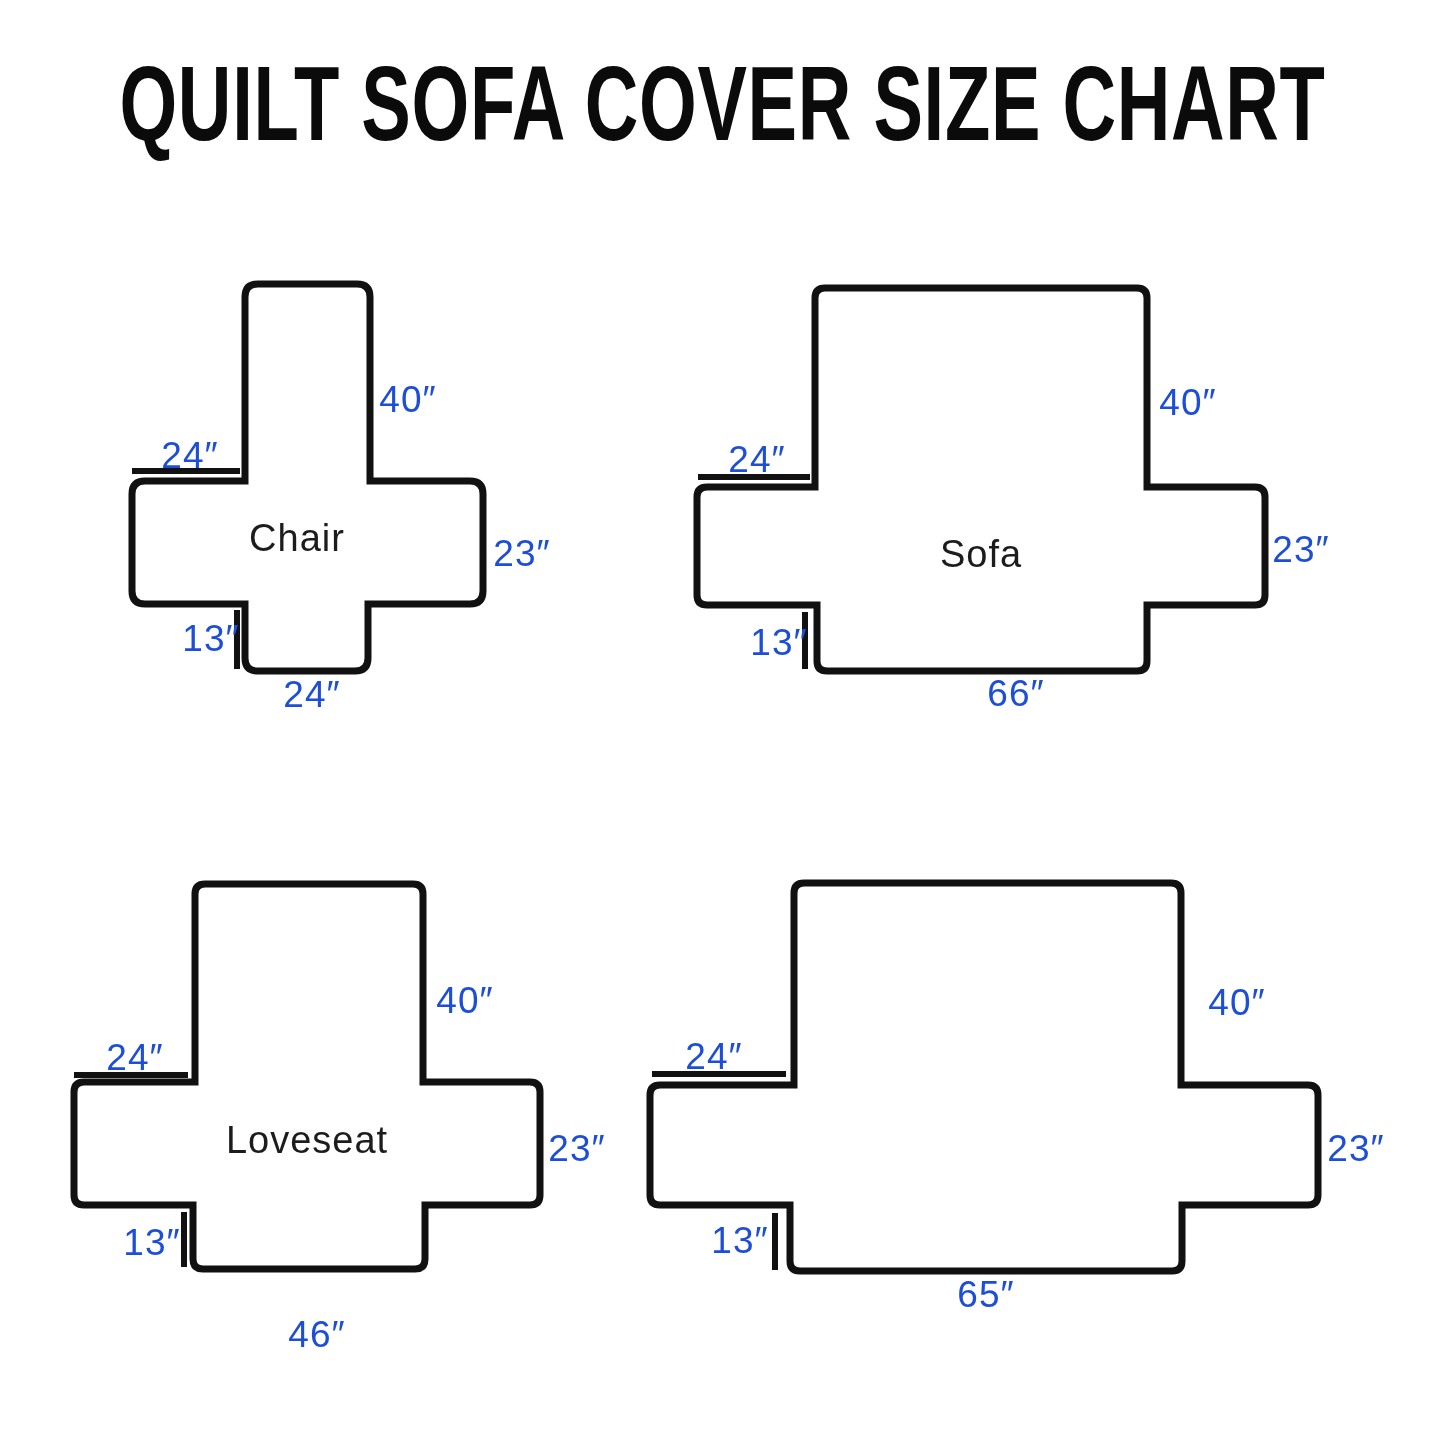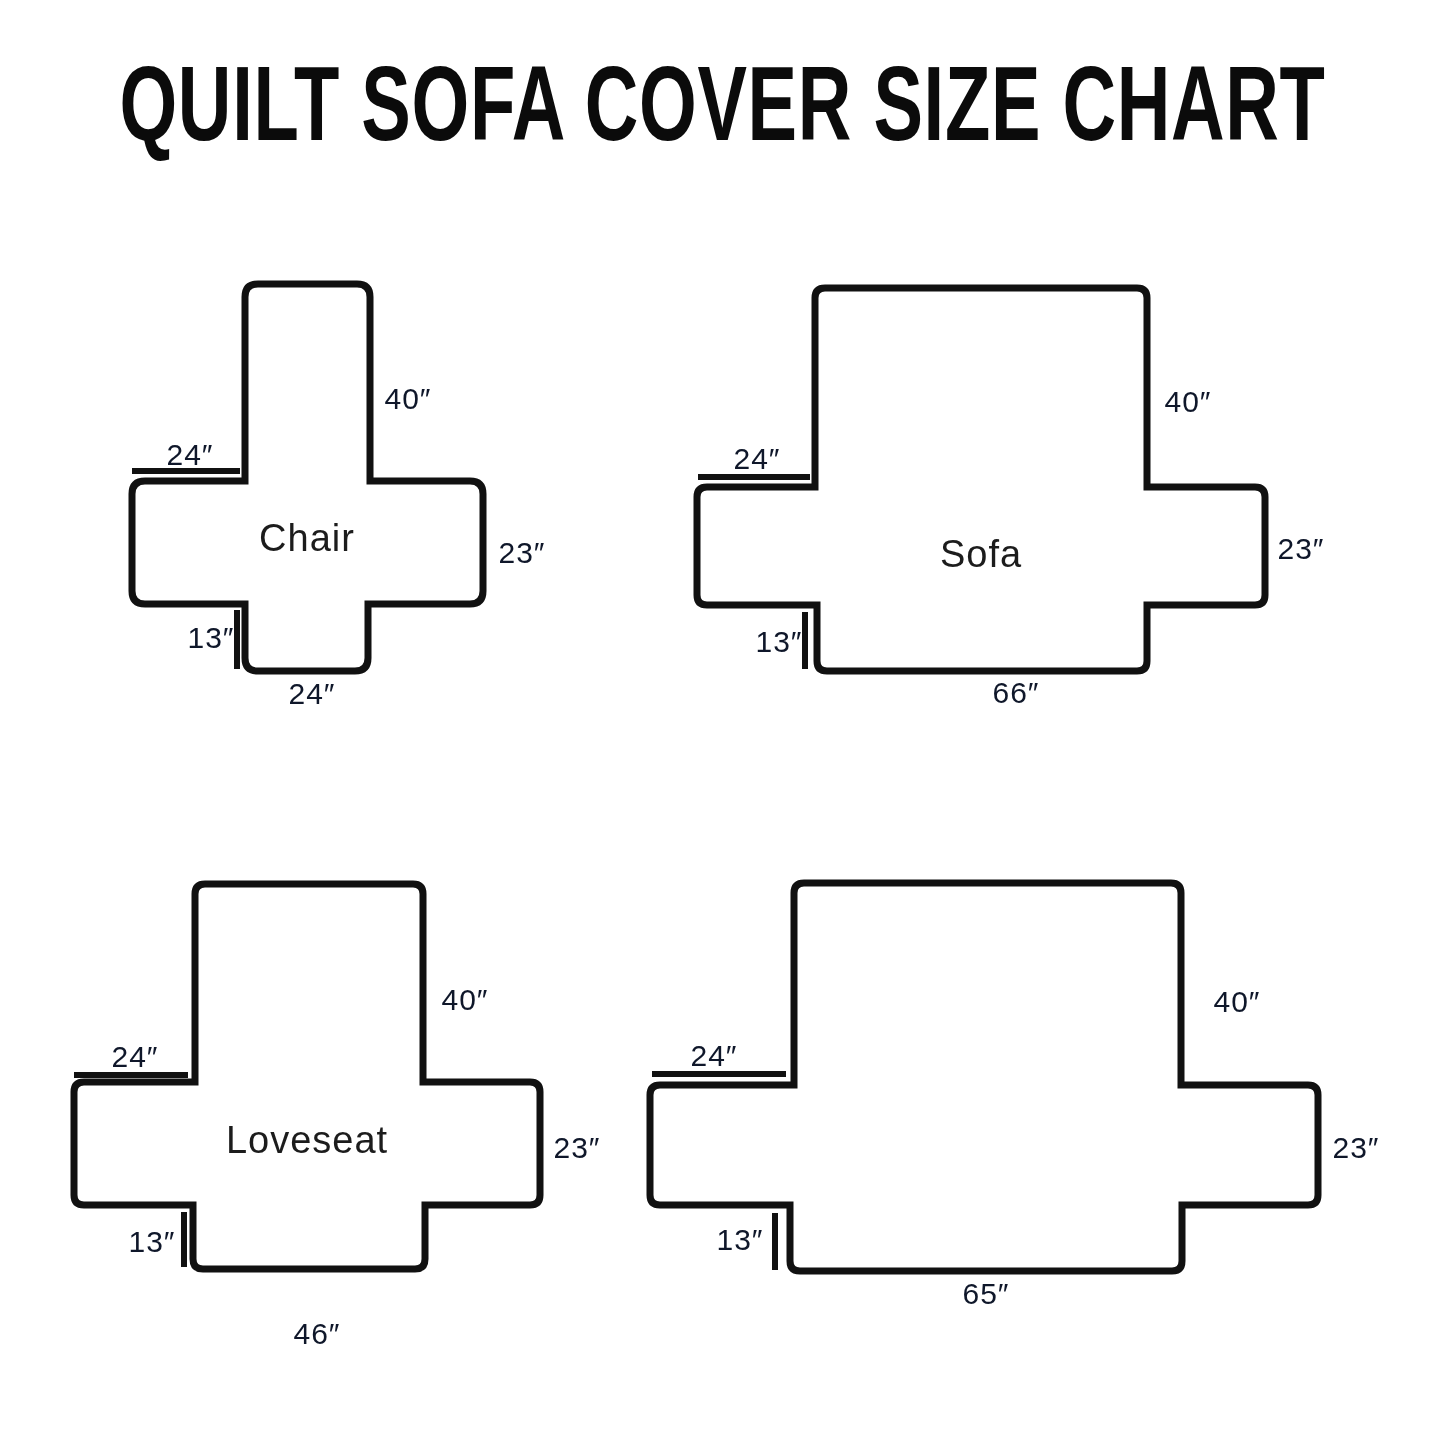--- a/index.html
+++ b/index.html
@@ -36,23 +36,23 @@
     line-height: 1;
   }
   #shape-svg {
     position: absolute;
     left: 0;
     top: 0;
   }
   .dim {
     position: absolute;
     transform: translate(-50%, -50%);
-    font-size: 30px;
+    font-size: 37px;
     letter-spacing: 1px;
-    color: #0f172a;
+    color: #1d4ed8;
     white-space: nowrap;
     line-height: 1;
   }
   .shape-name {
     position: absolute;
     transform: translate(-50%, -50%);
     font-size: 38px;
     letter-spacing: 1px;
     color: #1c1c1c;
     white-space: nowrap;
@@ -82,21 +82,21 @@
     <line x1="74" y1="1075" x2="188" y2="1075" stroke="#111111" stroke-width="6"></line>
     <line x1="184" y1="1212" x2="184" y2="1267" stroke="#111111" stroke-width="6"></line>
 
     <path d="M 804 883 H 1171 Q 1181 883 1181 893 V 1085 H 1308 Q 1318 1085 1318 1095 V 1195 Q 1318 1205 1308 1205 H 1182 V 1261 Q 1182 1271 1172 1271 H 800 Q 790 1271 790 1261 V 1205 H 660 Q 650 1205 650 1195 V 1095 Q 650 1085 660 1085 H 794 V 893 Q 794 883 804 883 Z" fill="none" stroke="#111111" stroke-width="7"></path>
     <line x1="652" y1="1074" x2="786" y2="1074" stroke="#111111" stroke-width="6"></line>
     <line x1="775" y1="1213" x2="775" y2="1270" stroke="#111111" stroke-width="6"></line>
   </svg>
 
   <div class="dim" style="left:408px; top:399px;">40″</div>
   <div class="dim" style="left:190px; top:455px;">24″</div>
-  <div class="shape-name" style="left:307px; top:538px;">Chair</div>
+  <div class="shape-name" style="left:297px; top:538px;">Chair</div>
   <div class="dim" style="left:522px; top:553px;">23″</div>
   <div class="dim" style="left:211px; top:638px;">13″</div>
   <div class="dim" style="left:312px; top:694px;">24″</div>
 
   <div class="dim" style="left:1188px; top:402px;">40″</div>
   <div class="dim" style="left:757px; top:459px;">24″</div>
   <div class="shape-name" style="left:981px; top:554px;">Sofa</div>
   <div class="dim" style="left:1301px; top:549px;">23″</div>
   <div class="dim" style="left:779px; top:642px;">13″</div>
   <div class="dim" style="left:1016px; top:693px;">66″</div>

